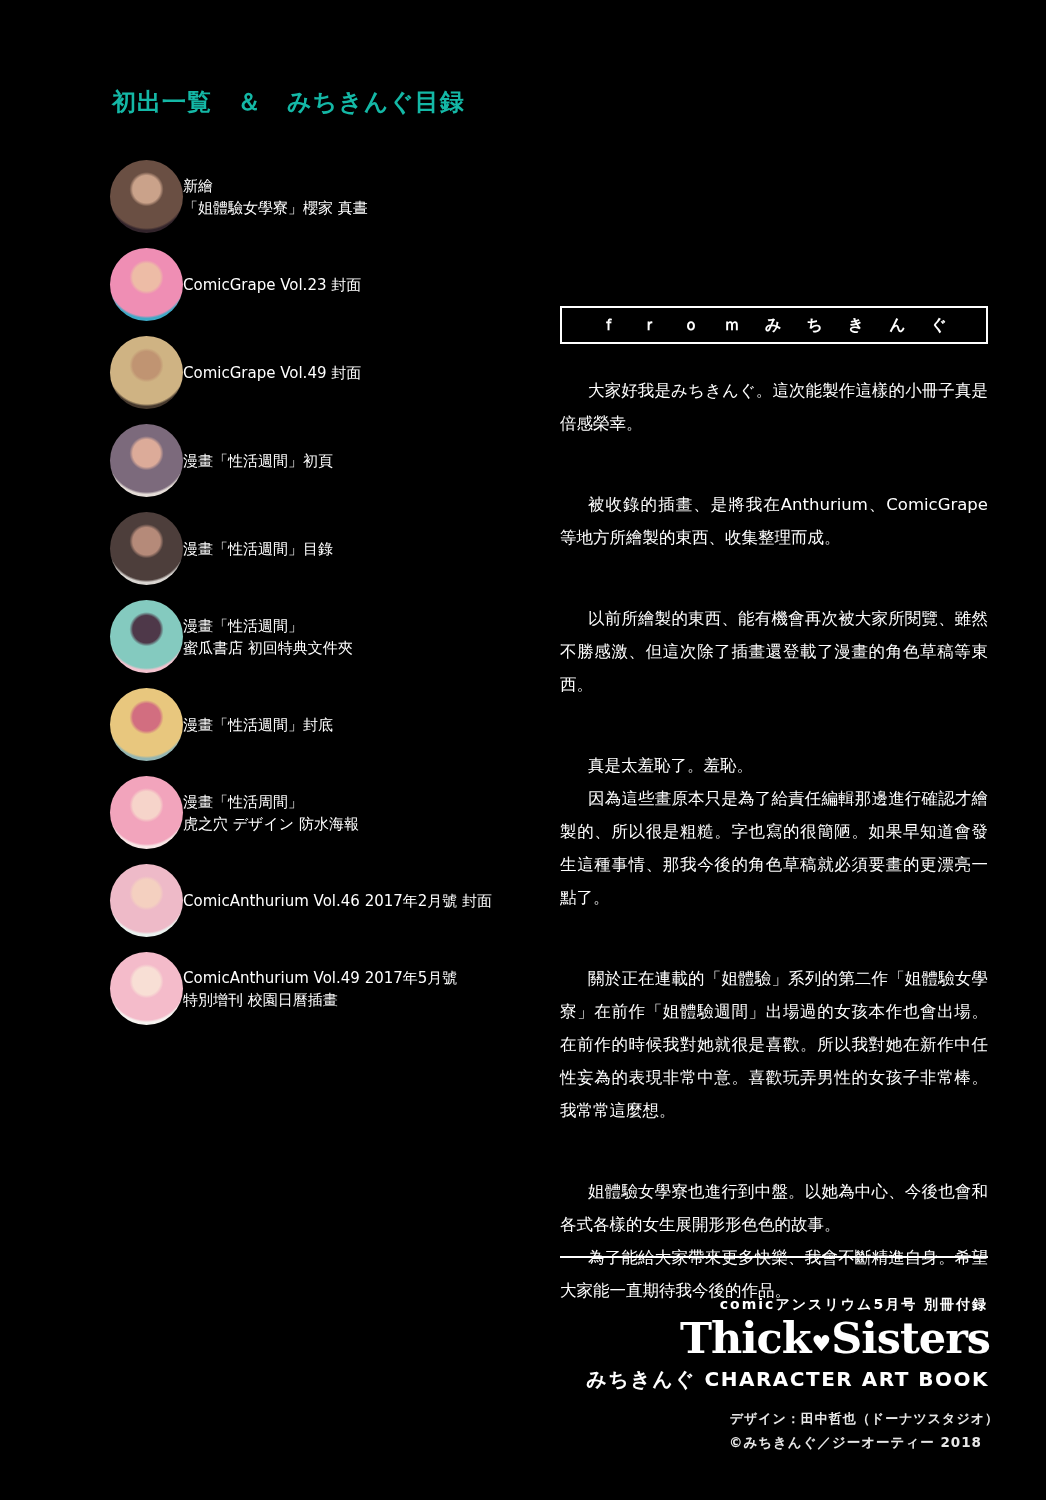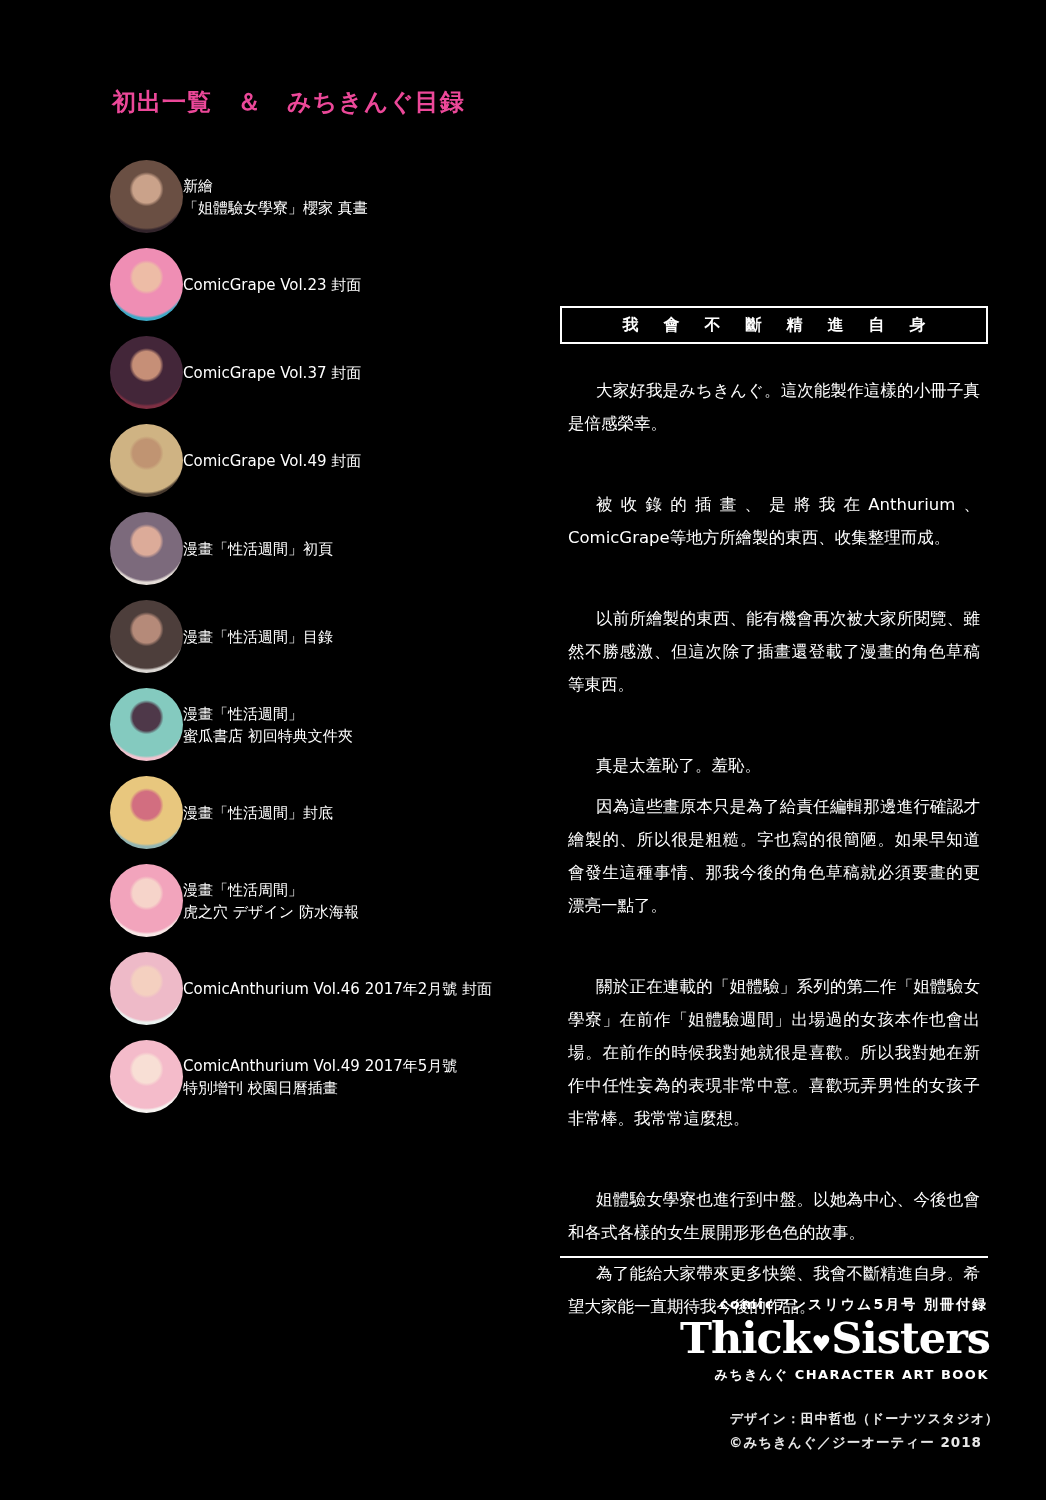--- a/index.html
+++ b/index.html
@@ -7,21 +7,21 @@
     width:1046px;height:1500px;
     background:#000;
     position:relative;
     overflow:hidden;
     font-family:"DejaVu Sans", sans-serif;
     color:#fff;
   }
   .page-title{
     position:absolute;left:112px;top:86px;
     font-size:24px;font-weight:bold;letter-spacing:1px;
-    color:#ec4899;white-space:pre;
+    color:#14b8a6;white-space:pre;
   }
   
   .list{
     position:absolute;left:110px;top:160px;width:430px;
     display:flex;flex-direction:column;
   }
   .list-item{
     display:flex;align-items:center;
     height:73px;margin-bottom:15px;
   }
@@ -44,21 +44,21 @@
     font-size:16px;font-weight:bold;
     letter-spacing:25px;text-indent:25px;
     white-space:nowrap;overflow:hidden;
     color:#fff;
   }
   .paragraphs{
     margin-top:30px;
     font-size:16.5px;line-height:33px;
     text-align:justify;color:#fff;
   }
-  .paragraphs p{margin:8px;text-indent:1.7em;}
+  .paragraphs p{margin:0;text-indent:1.7em;}
   .paragraphs p.gap{margin-top:48px;}
   
   .divider{
     position:absolute;left:560px;top:1256px;width:428px;height:2px;
     background:#fff;
   }
   .issue-label{
     position:absolute;right:58px;top:1296px;
     font-size:14px;font-weight:bold;letter-spacing:2px;
     color:#fff;
@@ -69,21 +69,21 @@
     font-size:43px;font-weight:bold;letter-spacing:-1px;
     color:#fff;line-height:48px;
   }
   .logo .heart{
     font-family:"DejaVu Sans", sans-serif;
     font-size:22px;vertical-align:baseline;
     position:relative;top:-2px;margin:0 1px;
   }
   .logo-subtitle{
     position:absolute;right:57px;top:1366px;
-    font-size:13px;font-weight:bold;letter-spacing:1.5px;
+    font-size:20px;font-weight:bold;letter-spacing:1.5px;
     text-align:right;color:#fff;
   }
   .design-credit{
     position:absolute;right:47px;top:1410px;
     font-size:13px;font-weight:bold;letter-spacing:1px;
     text-align:center;color:#e8e8e8;
   }
   .copyright{
     position:absolute;right:64px;top:1434px;
     font-size:13.5px;font-weight:bold;letter-spacing:1px;
@@ -104,26 +104,20 @@
       </div>
   </div>
 
   <div class="list-item">
     <div class="avatar" style="background: radial-gradient(circle at 50% 40%, rgb(237, 188, 166) 0px, rgb(237, 188, 166) 24%, rgb(239, 142, 180) 30%, rgb(239, 142, 180) 68%, rgb(63, 169, 198) 72%, rgb(63, 169, 198) 100%);"></div>
     <div class="caption">
         <div>ComicGrape Vol.23 封面</div>
       </div>
   </div>
 
-  <div class="list-item">
-    <div class="avatar" style="background: radial-gradient(circle at 50% 40%, rgb(198, 143, 119) 0px, rgb(198, 143, 119) 24%, rgb(67, 38, 57) 30%, rgb(67, 38, 57) 68%, rgb(126, 47, 67) 72%, rgb(126, 47, 67) 100%);"></div>
-    <div class="caption">
-        <div>ComicGrape Vol.37 封面</div>
-      </div>
-  </div>
 
   <div class="list-item">
     <div class="avatar" style="background: radial-gradient(circle at 50% 40%, rgb(192, 148, 114) 0px, rgb(192, 148, 114) 24%, rgb(207, 179, 131) 30%, rgb(207, 179, 131) 68%, rgb(70, 57, 46) 72%, rgb(70, 57, 46) 100%);"></div>
     <div class="caption">
         <div>ComicGrape Vol.49 封面</div>
       </div>
   </div>
 
 
 
@@ -174,21 +168,21 @@
   <div class="list-item">
     <div class="avatar" style="background: radial-gradient(circle at 50% 40%, rgb(248, 223, 213) 0px, rgb(248, 223, 213) 24%, rgb(244, 187, 202) 30%, rgb(244, 187, 202) 68%, rgb(246, 243, 240) 72%, rgb(246, 243, 240) 100%);"></div>
     <div class="caption">
         <div>ComicAnthurium Vol.49 2017年5月號</div>
         <div>特別增刊 校園日曆插畫</div>
       </div>
   </div>
 </div>
 
 <div class="message">
-  <div class="from-box">我會不斷精進自身</div>
+  <div class="from-box">ｆｒｏｍみちきんぐ</div>
   <div class="paragraphs" id="paragraphs">
       <p>大家好我是みちきんぐ。這次能製作這樣的小冊子真是倍感榮幸。</p>
       <p class="gap">被收錄的插畫、是將我在Anthurium、ComicGrape等地方所繪製的東西、收集整理而成。</p>
       <p class="gap">以前所繪製的東西、能有機會再次被大家所閱覽、雖然不勝感激、但這次除了插畫還登載了漫畫的角色草稿等東西。</p>
       <p class="gap">真是太羞恥了。羞恥。</p>
       <p>因為這些畫原本只是為了給責任編輯那邊進行確認才繪製的、所以很是粗糙。字也寫的很簡陋。如果早知道會發生這種事情、那我今後的角色草稿就必須要畫的更漂亮一點了。</p>
       <p class="gap">關於正在連載的「姐體驗」系列的第二作「姐體驗女學寮」在前作「姐體驗週間」出場過的女孩本作也會出場。在前作的時候我對她就很是喜歡。所以我對她在新作中任性妄為的表現非常中意。喜歡玩弄男性的女孩子非常棒。我常常這麼想。</p>
       <p class="gap">姐體驗女學寮也進行到中盤。以她為中心、今後也會和各式各樣的女生展開形形色色的故事。</p>
       <p>為了能給大家帶來更多快樂、我會不斷精進自身。希望大家能一直期待我今後的作品。</p>
     </div>

